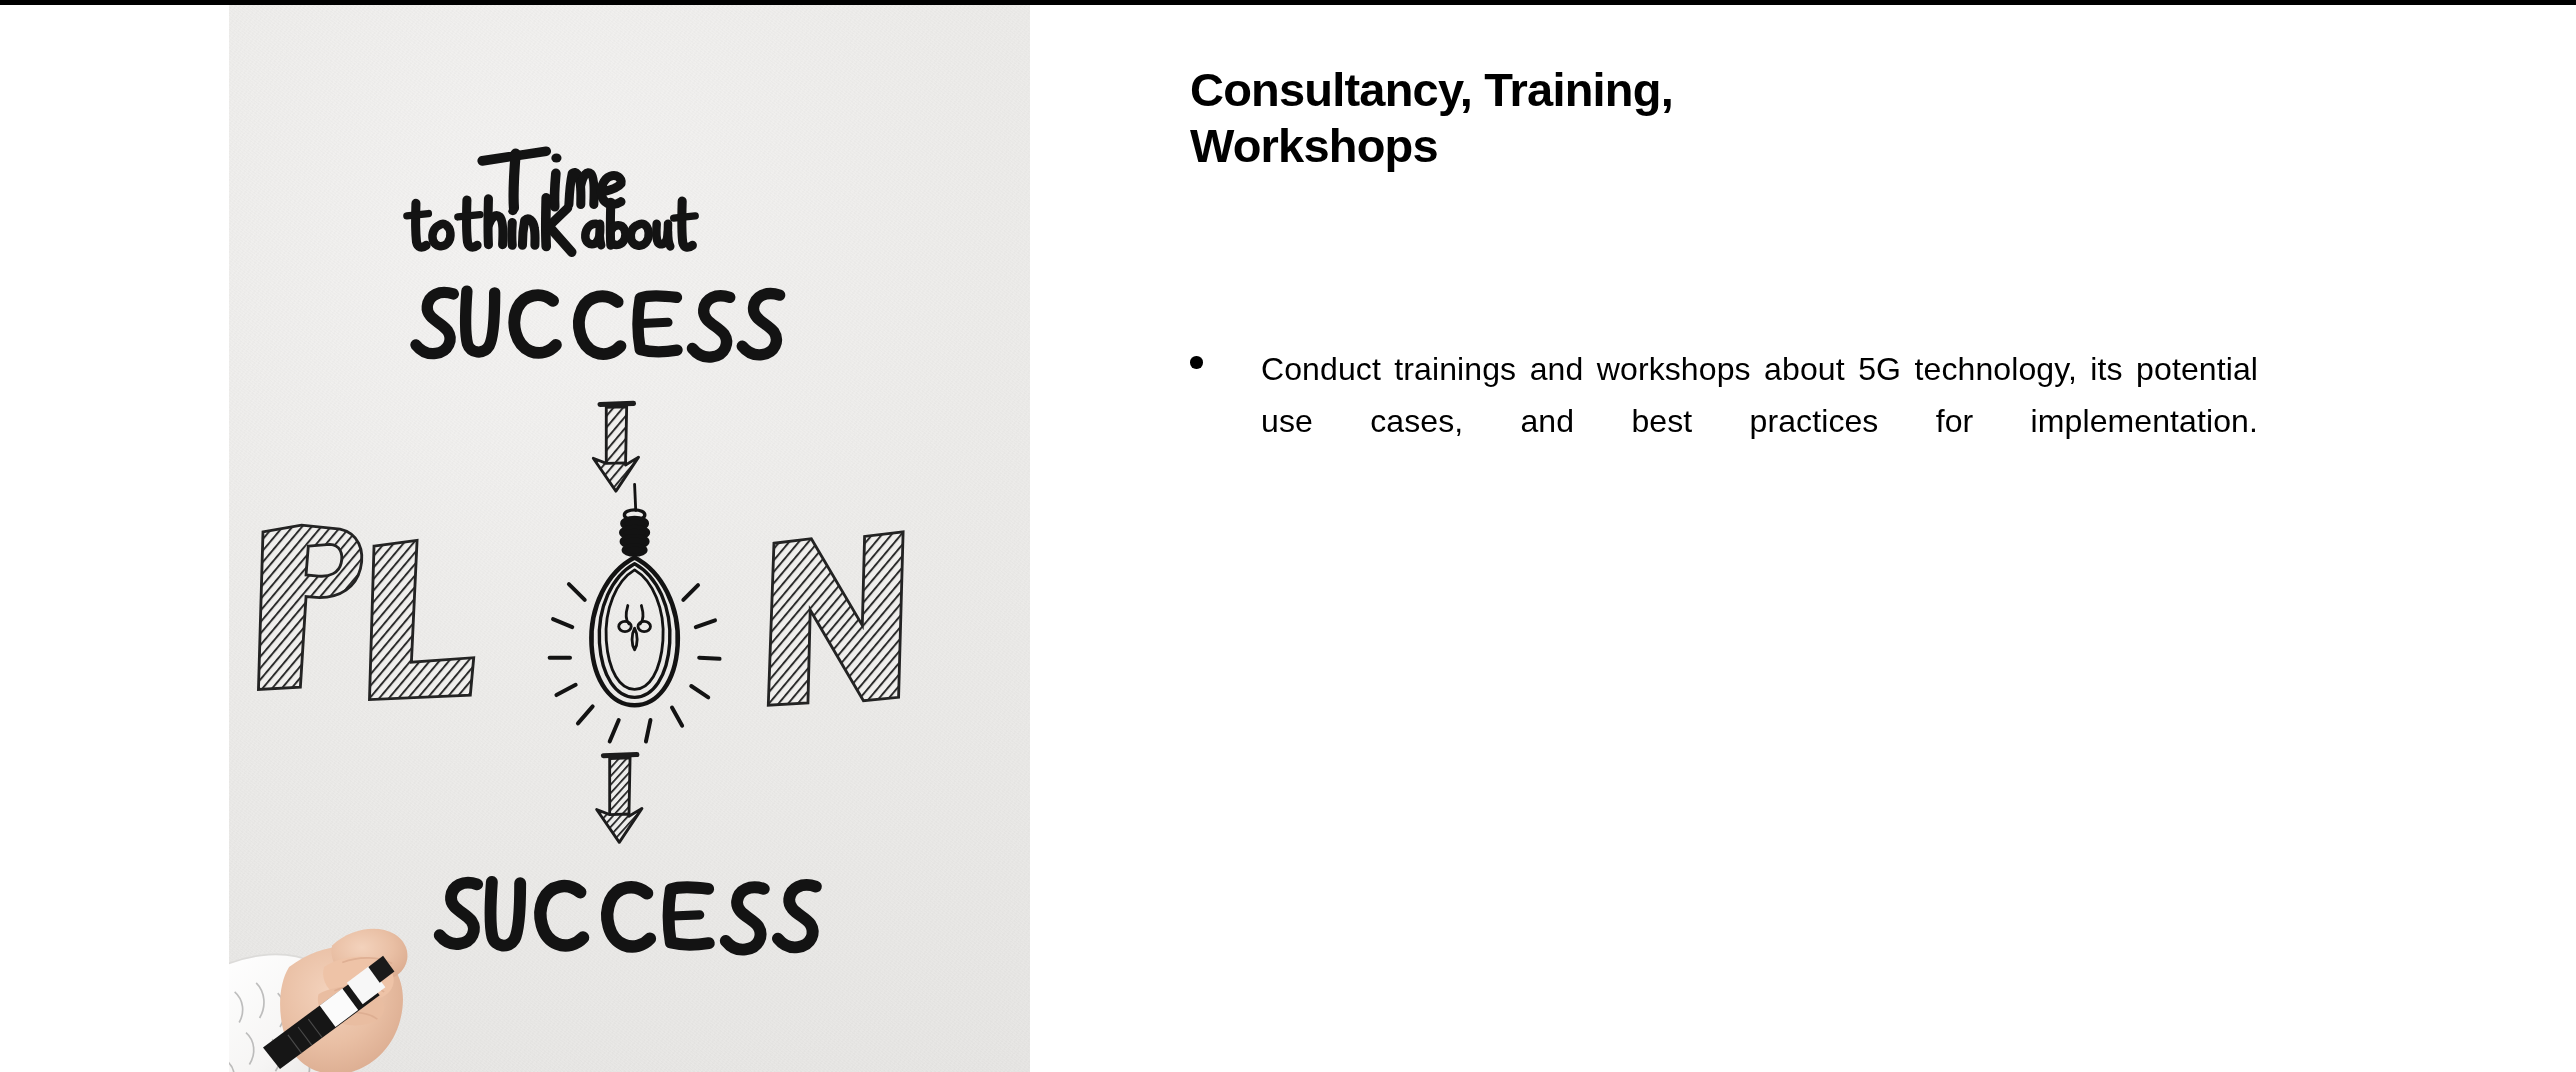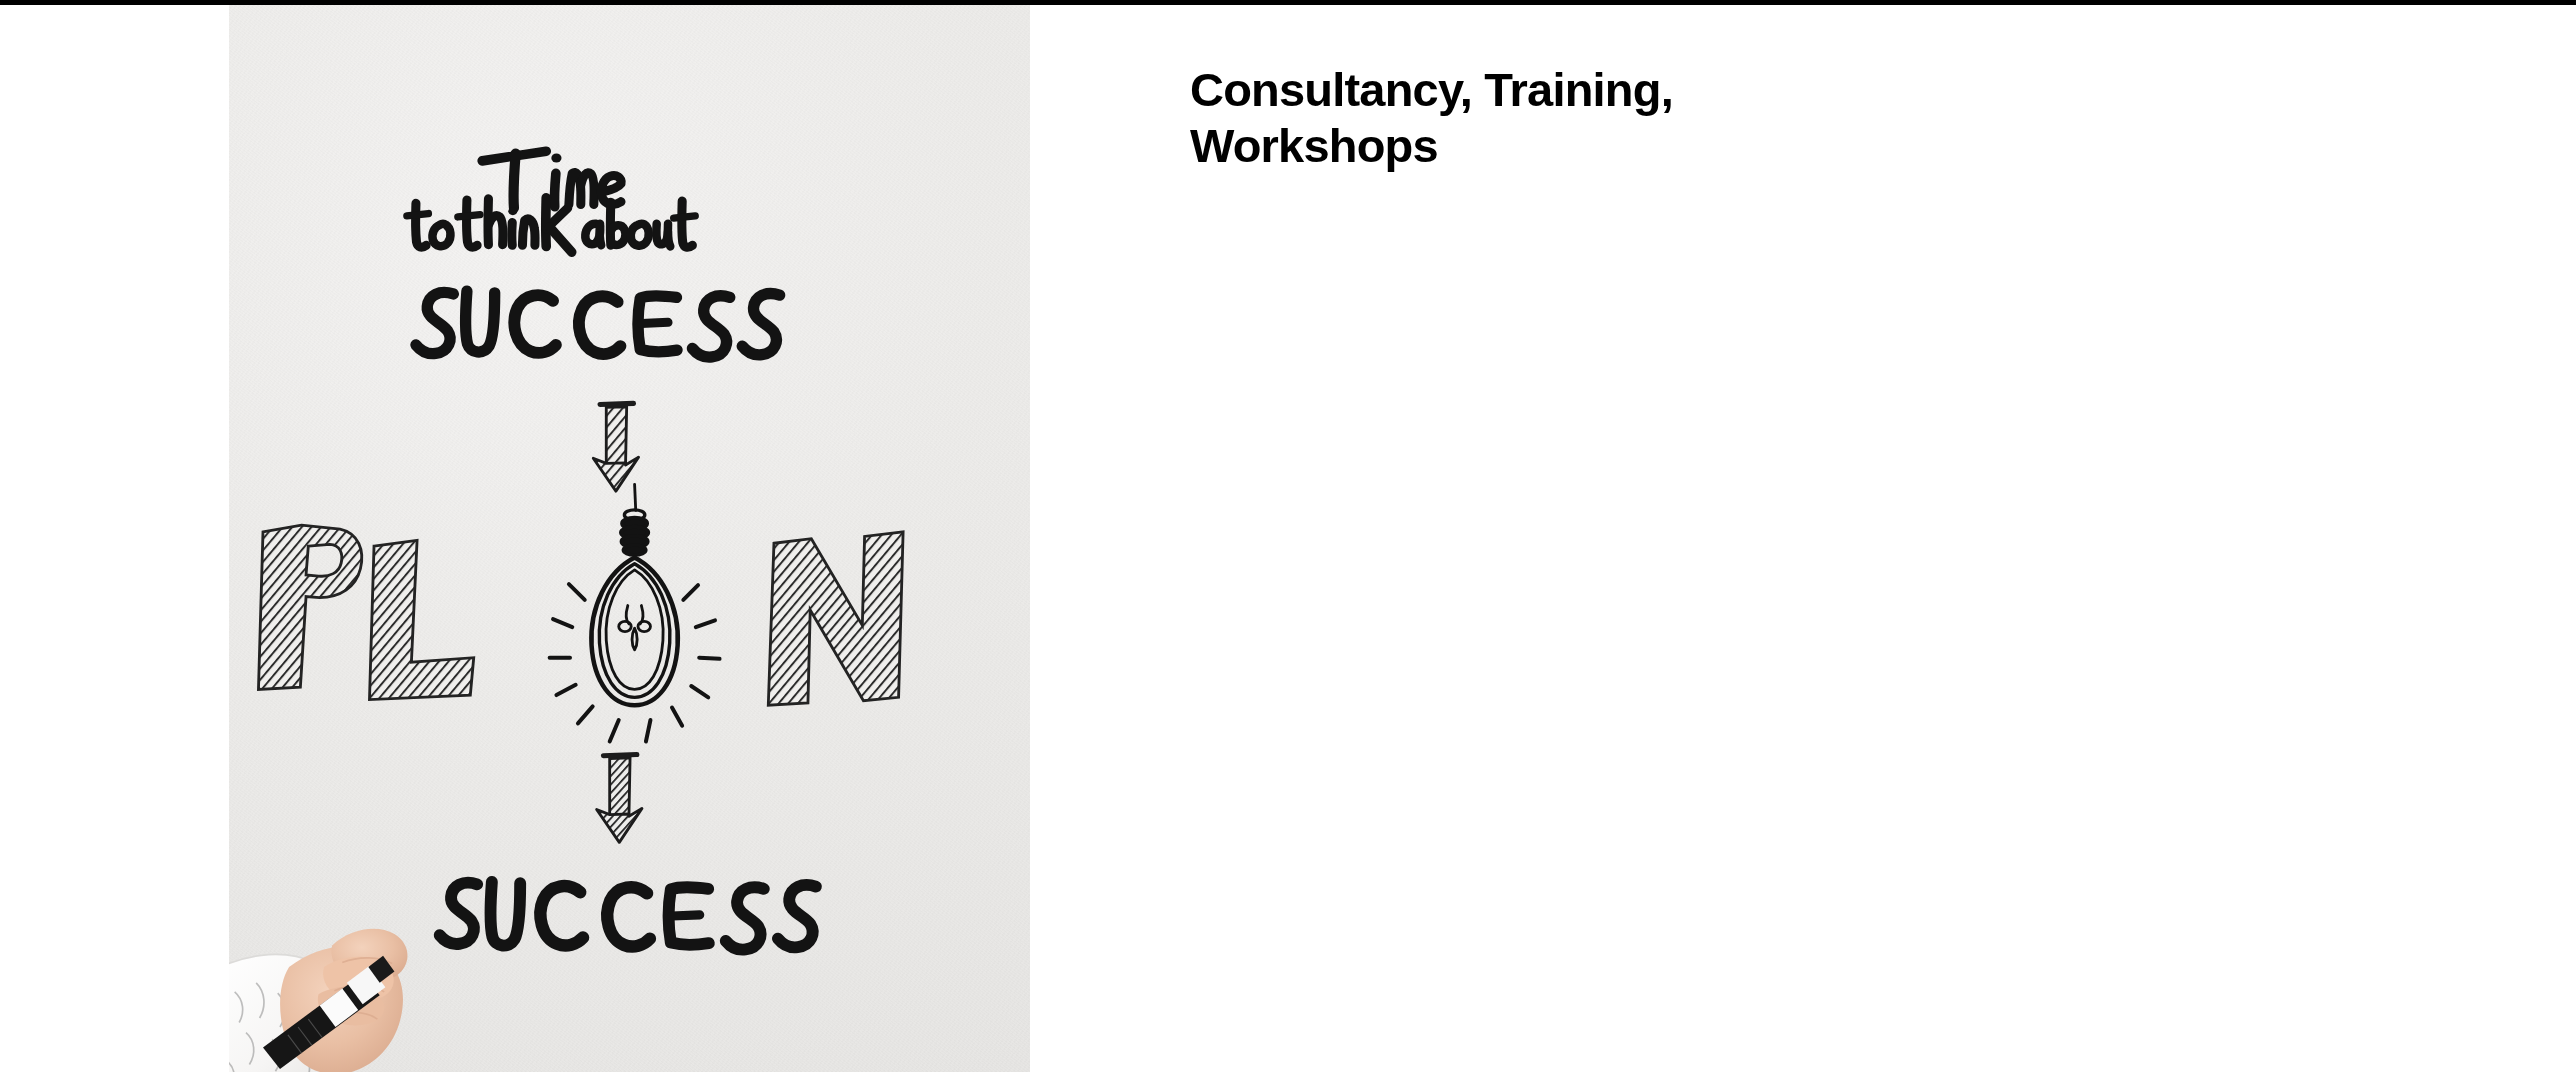--- a/index.html
+++ b/index.html
@@ -315,16 +315,20 @@
 </div>
 
 <div id="content">
 
   <h1 id="title">Consultancy, Training,
 Workshops</h1>
 
   <div id="bullets">
 
 
+    <div class="bullet-row">
+      <span class="bullet-dot"></span>
+      <p class="bullet-text">Conduct trainings and workshops about 5G technology, its potential use cases, and best practices for implementation.</p>
+    </div>
 
   </div>
 </div>
 
 
 </body></html>

